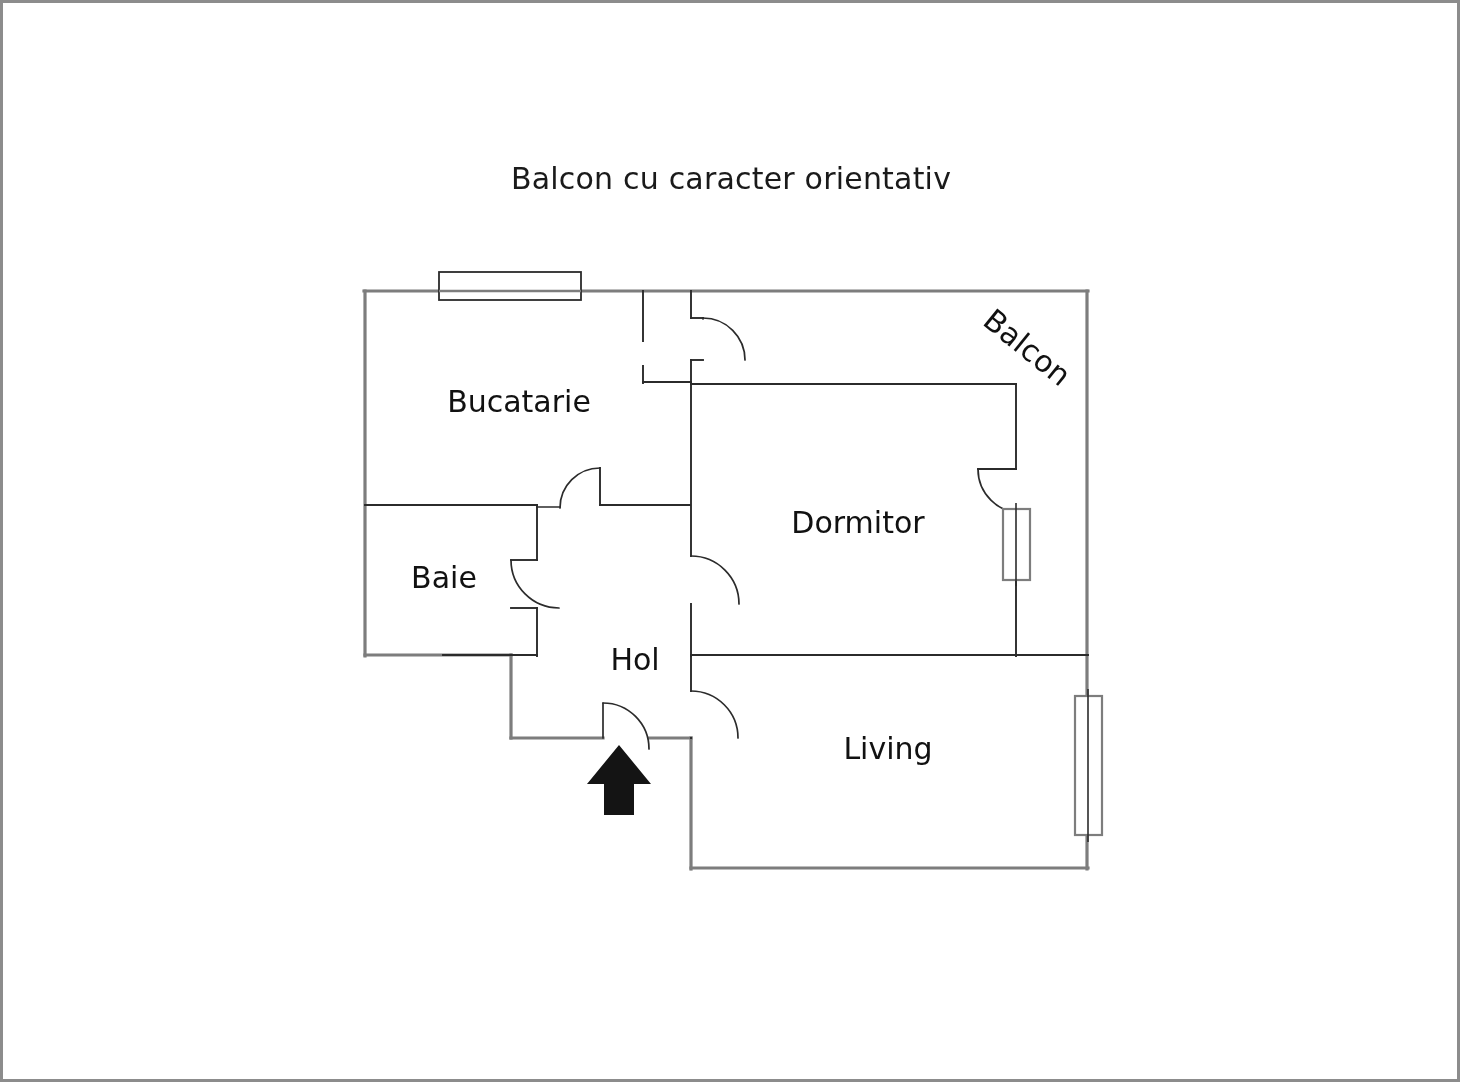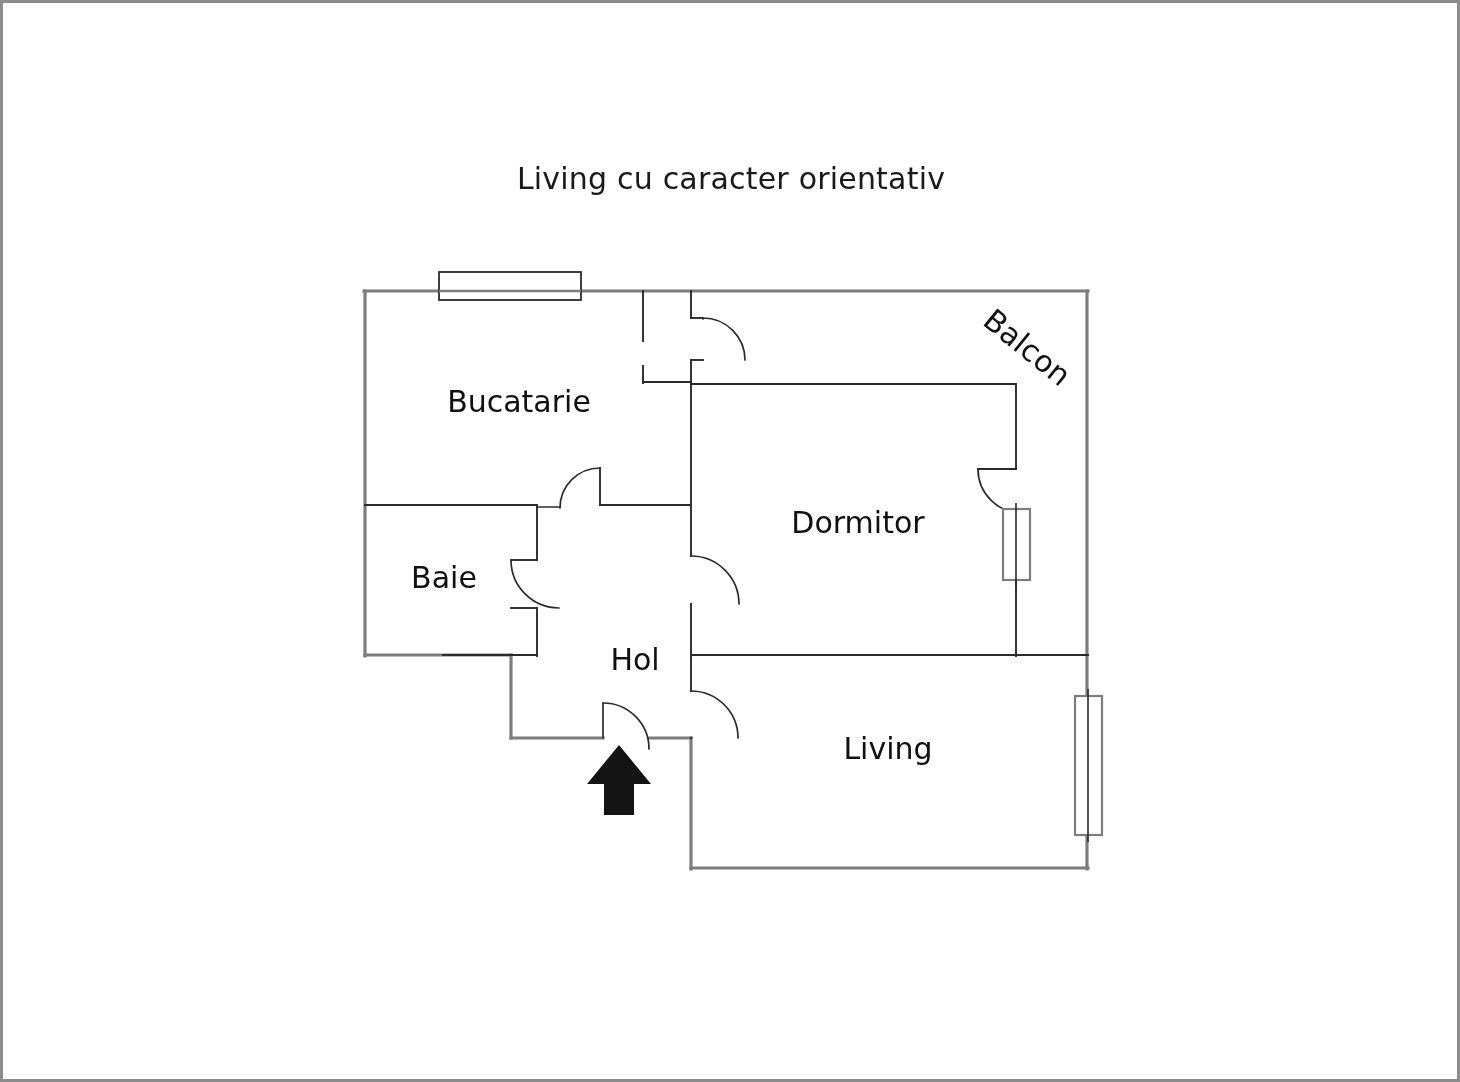--- a/index.html
+++ b/index.html
@@ -52,21 +52,21 @@
     font-family: "DejaVu Sans", "Liberation Sans", sans-serif;
     font-size: 30px;
     fill: #111111;
   }
 </style>
 </head>
 <body>
 
 <div id="page">
 
-  <div id="plan-title">Living cu caracter orientativ</div>
+  <div id="plan-title">Balcon cu caracter orientativ</div>
 
   <svg id="floorplan-svg" viewBox="0 0 1460 1082" xmlns="http://www.w3.org/2000/svg">
 
     <g fill="none" stroke="#7d7d7d" stroke-width="3.2" stroke-linecap="square">
 
       <line x1="361" y1="288" x2="1085" y2="288"></line>
 
       <line x1="362" y1="288" x2="362" y2="653"></line>
 
       <line x1="362" y1="652" x2="508" y2="652"></line>

